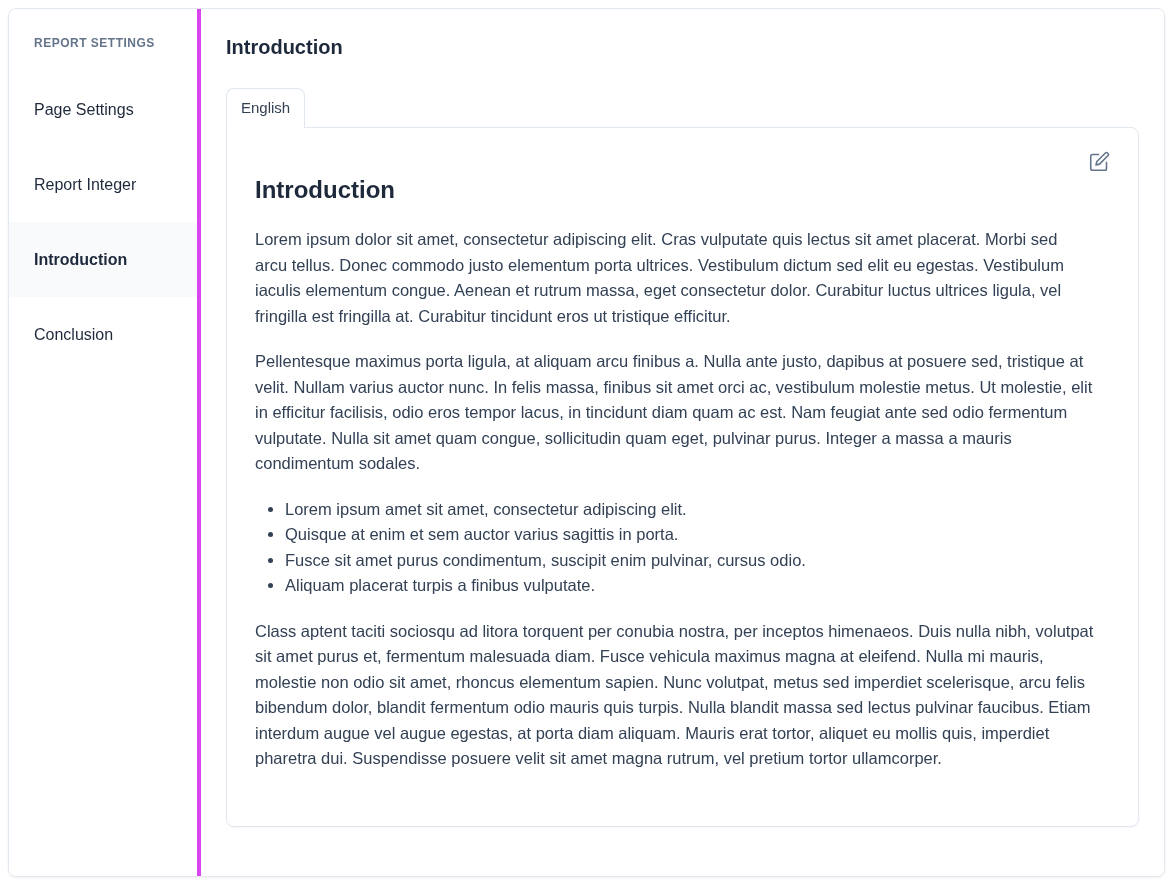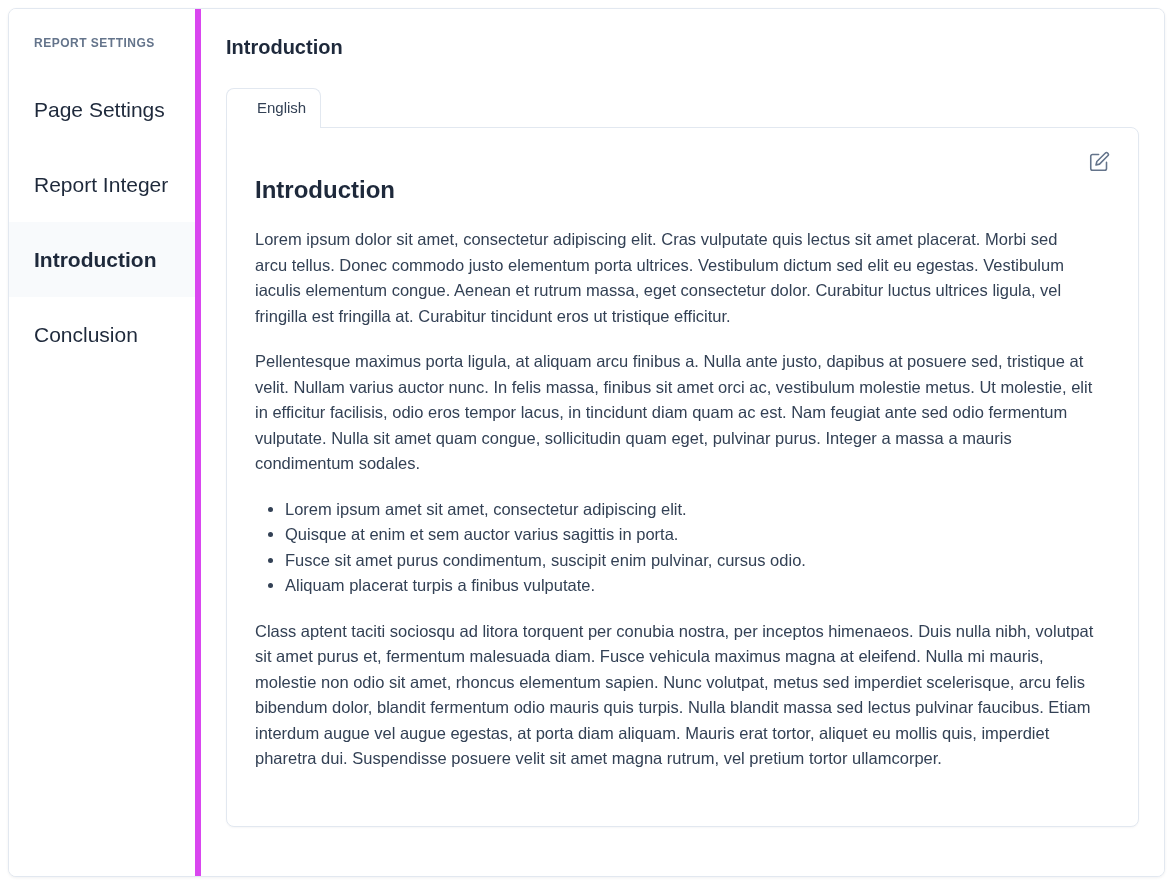--- a/index.html
+++ b/index.html
@@ -27,34 +27,34 @@
     border: 1px solid #e2e8f0;
     border-radius: 8px;
     box-shadow: 0 1px 3px rgba(15, 23, 42, 0.06);
     display: flex;
     overflow: hidden;
   }
   
   .sidebar {
     width: 192px;
     flex: 0 0 192px;
-    border-right: 6px solid #d946ef;
+    border-right: 4px solid #d946ef;
     background: #ffffff;
   }
   .sidebar-title {
     padding: 27px 25px 21px 25px;
     font-size: 12px;
     font-weight: 700;
     letter-spacing: 0.5px;
     color: #64748b;
     line-height: 15px;
   }
   .side-item {
     padding: 26px 25px;
-    font-size: 21px;
+    font-size: 16px;
     line-height: 23px;
     color: #1e293b;
     cursor: pointer;
     user-select: none;
   }
   .side-item.active {
     background: #f8fafc;
     font-weight: 700;
   }
   
@@ -71,21 +71,21 @@
     line-height: 24px;
   }
   .tabs {
     margin-top: 29px;
     position: relative;
     z-index: 2;
     height: 39px;
   }
   .tab {
     display: inline-block;
-    padding: 9px 14px 10px 30px;
+    padding: 9px 14px 10px 14px;
     font-size: 15px;
     line-height: 20px;
     color: #334155;
     background: #ffffff;
     border: 1px solid #e2e8f0;
     border-bottom: none;
     border-radius: 8px 8px 0 0;
     margin-bottom: -1px;
     cursor: pointer;
     font-family: inherit;

